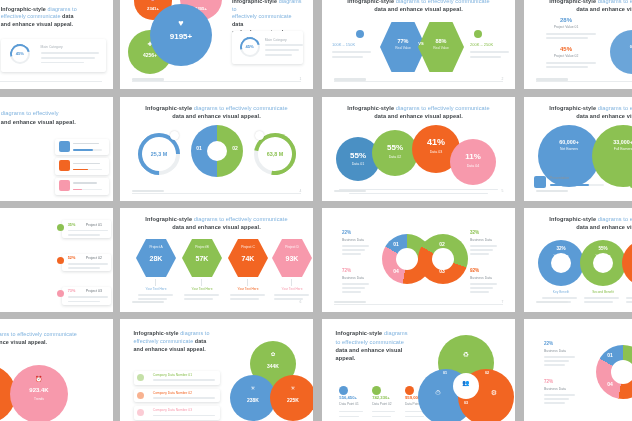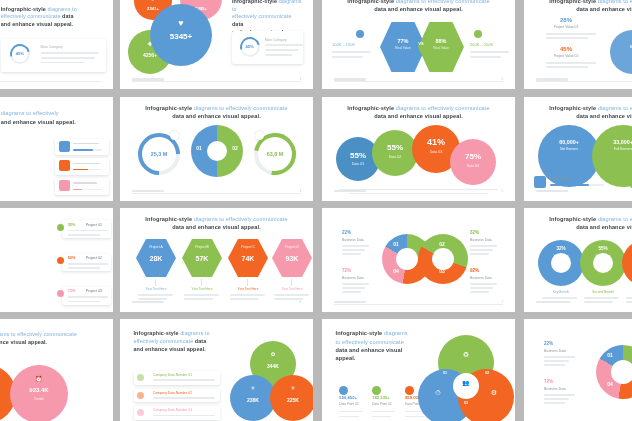--- a/index.html
+++ b/index.html
@@ -98,21 +98,21 @@
     <div class="circ" style="left:60px;top:-14px;width:42px;height:42px;background:#f799ac;"></div>
 
     <div class="lbl" style="left:60px;top:14px;width:42px;font-size:4.2px;">1205+</div>
 
     <div class="circ" style="left:8px;top:38px;width:44px;height:44px;background:#8cc152;"></div>
     <div class="white-glyph" style="left:8px;top:48px;width:44px;font-size:6px;">✚</div>
     <div class="lbl" style="left:8px;top:60px;width:44px;font-size:5px;">4256+</div>
 
     <div class="circ" style="left:30px;top:12px;width:62px;height:62px;background:#5b9bd5;"></div>
     <div class="white-glyph" style="left:30px;top:26px;width:62px;font-size:9px;">♥</div>
-    <div class="lbl" style="left:30px;top:40px;width:62px;font-size:8px;">5345+</div>
+    <div class="lbl" style="left:30px;top:40px;width:62px;font-size:8px;">9195+</div>
 
     <div class="headline left" style="left:58%;right:5%;top:6%;font-size:5.4px;text-align:left;">
       <span>Infographic-style </span><span class="lt">diagrams to</span><br>
       <span class="lt">effectively communicate </span><span>data</span><br>
       <span>and enhance visual appeal.</span>
     </div>
     <div class="card" style="left:58%;top:40%;right:5%;height:34%;"></div>
     <div class="ring" style="left:62%;top:46%;width:20px;height:20px;border:2.2px solid #eceff1;"></div>
     <div class="ring" style="left:62%;top:46%;width:20px;height:20px;border:2.2px solid transparent;border-top-color:#5b9bd5;border-left-color:#5b9bd5;transform:rotate(30deg);"></div>
     <div class="kpi" style="left:62%;top:46%;width:20px;height:20px;line-height:20px;text-align:center;font-size:4.2px;color:#5b9bd5;">45%</div>
@@ -256,21 +256,21 @@
 
     <div class="circ" style="left:50px;top:33px;width:46px;height:46px;background:#8cc152;"></div>
     <div class="lbl" style="left:50px;top:46px;width:46px;font-size:8px;">55%</div>
     <div class="lbl" style="left:50px;top:58px;width:46px;font-size:3.6px;font-weight:400;opacity:.9;">Data 02</div>
 
     <div class="circ" style="left:90px;top:28px;width:48px;height:48px;background:#f26522;"></div>
     <div class="lbl" style="left:90px;top:40px;width:48px;font-size:9px;">41%</div>
     <div class="lbl" style="left:90px;top:53px;width:48px;font-size:3.6px;font-weight:400;opacity:.9;">Data 03</div>
 
     <div class="circ" style="left:128px;top:42px;width:46px;height:46px;background:#f799ac;"></div>
-    <div class="lbl" style="left:128px;top:55px;width:46px;font-size:8px;">75%</div>
+    <div class="lbl" style="left:128px;top:55px;width:46px;font-size:8px;">11%</div>
     <div class="lbl" style="left:128px;top:67px;width:46px;font-size:3.6px;font-weight:400;opacity:.9;">Data 04</div>
 
     <div class="txtline" style="left:9%;top:88%;width:82%;"></div>
     <div class="txtline" style="left:14%;top:92%;width:72%;"></div>
     <div class="footer-tag"></div>
     <div class="footer-num">5</div>
   </div>
 </div>
 
 <div class="slide" style="left:524px;top:97px;width:193px;height:104px;">

